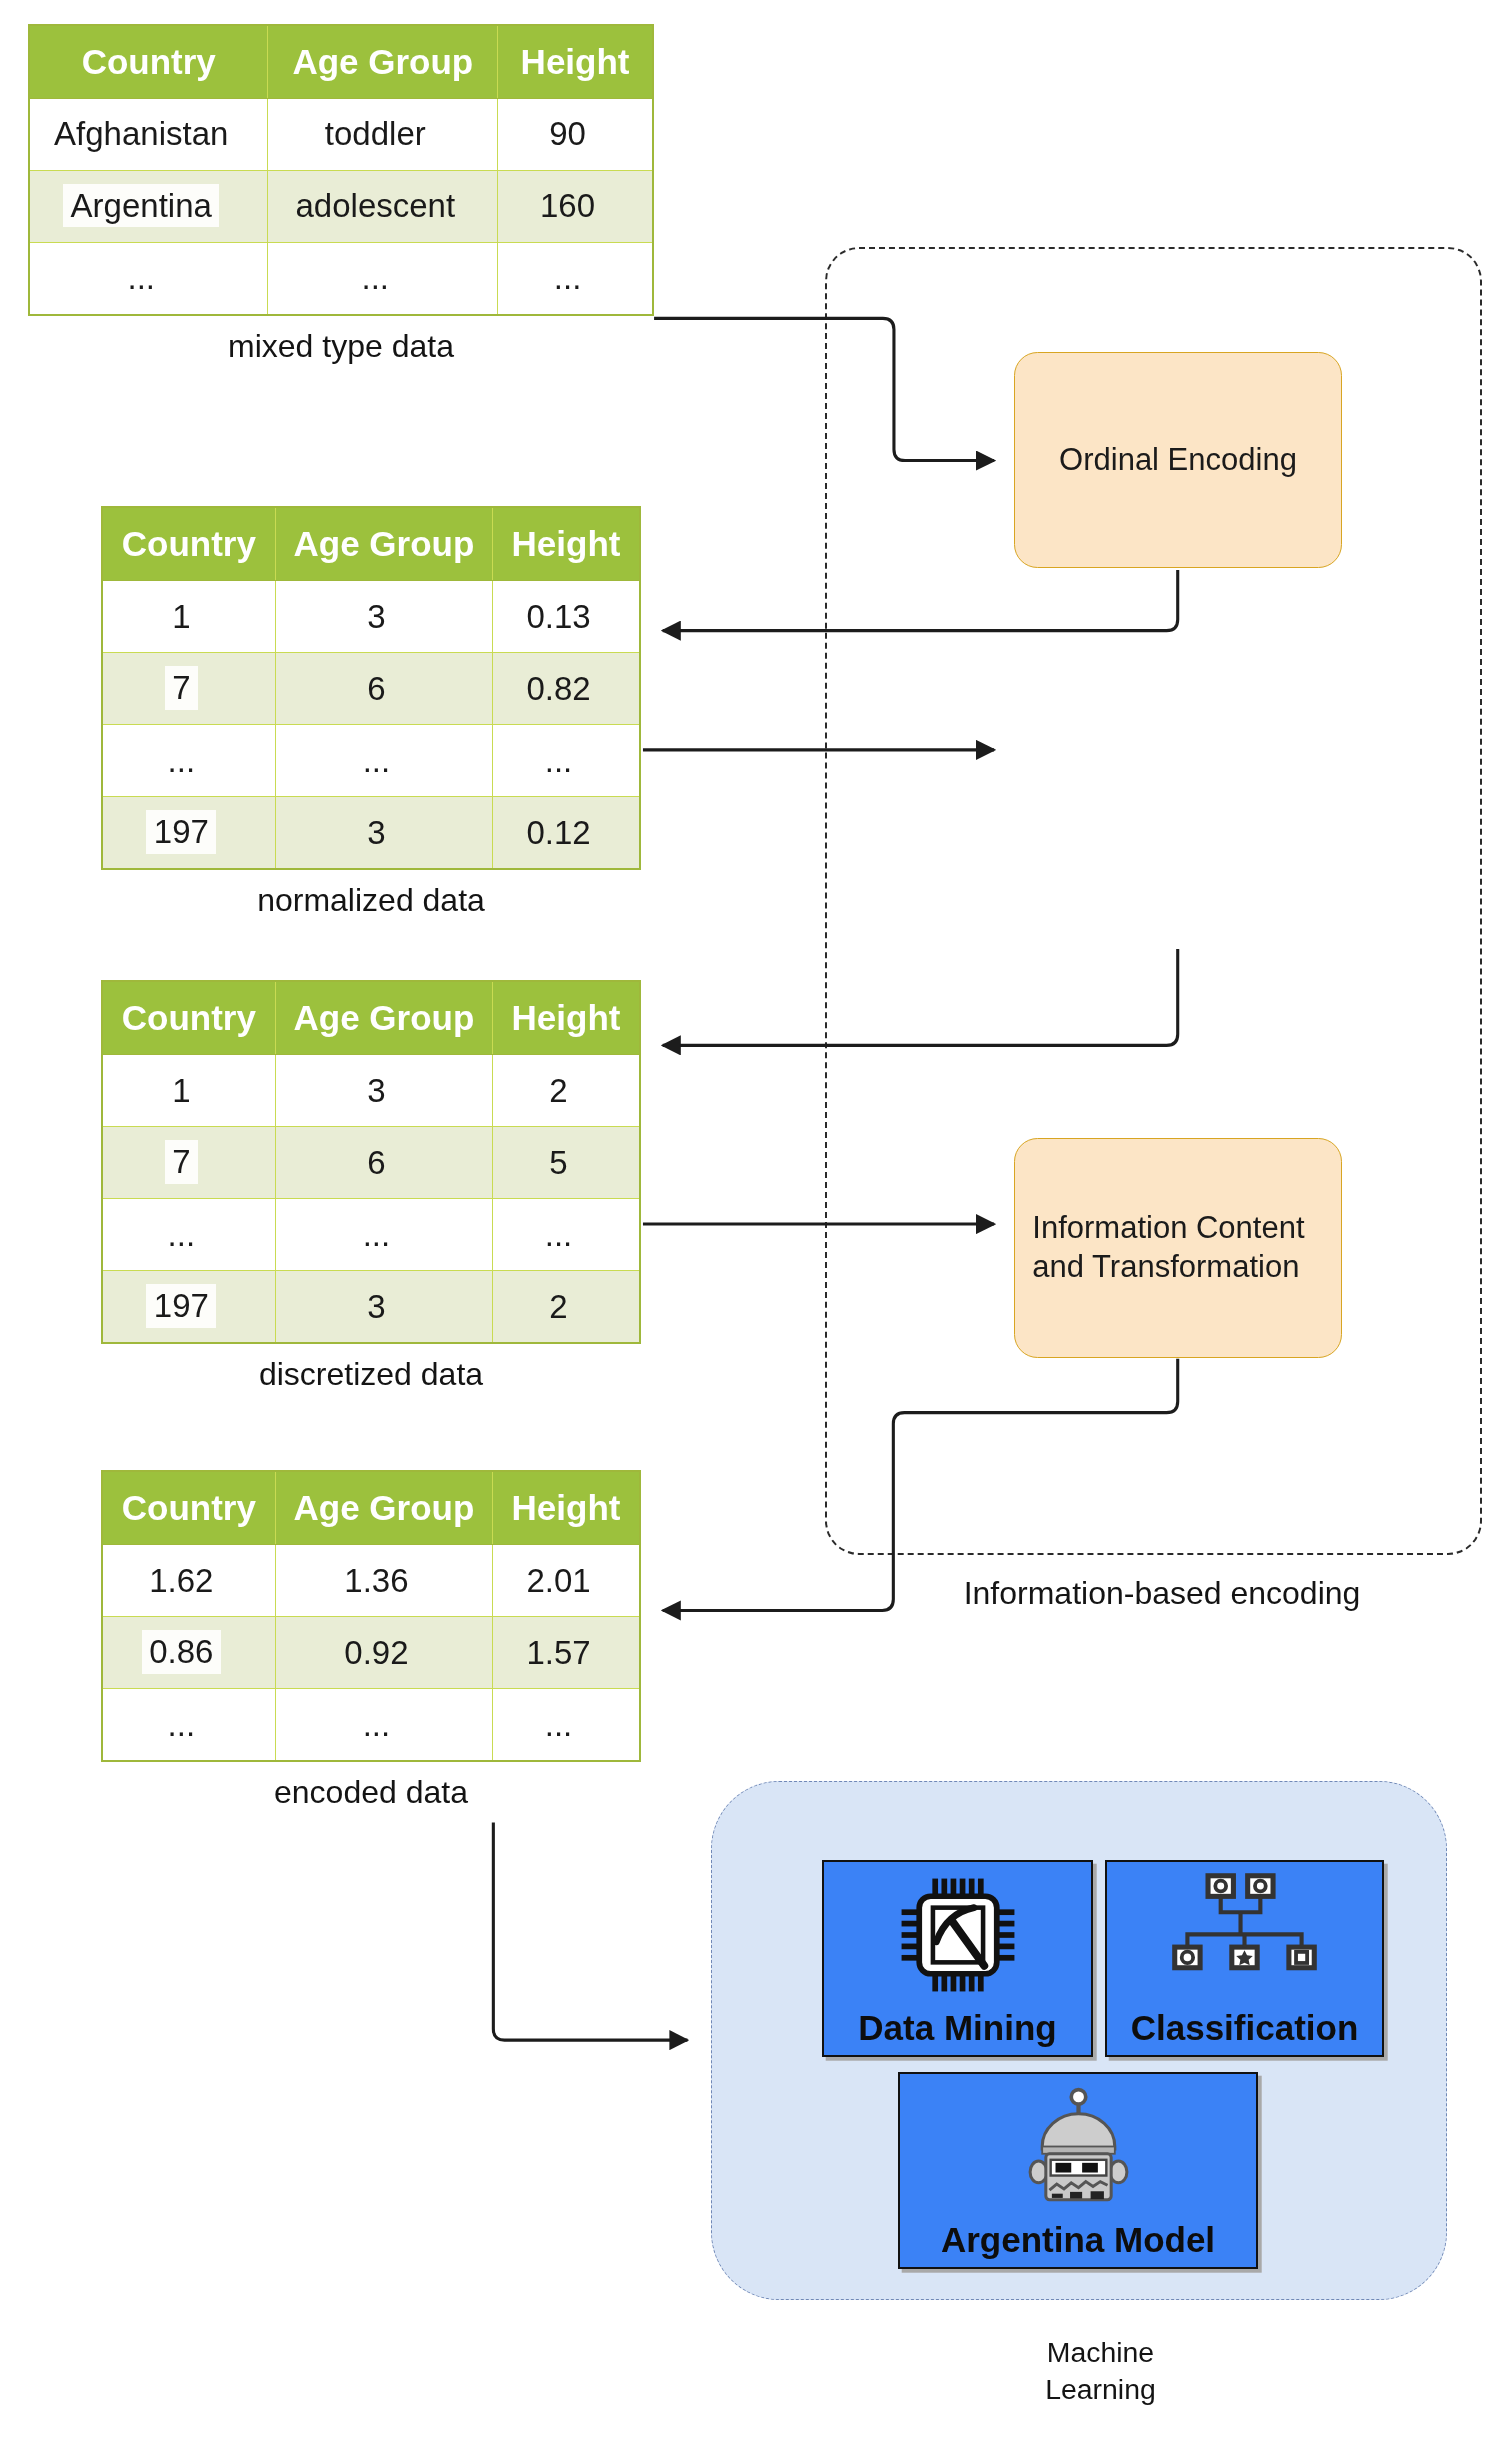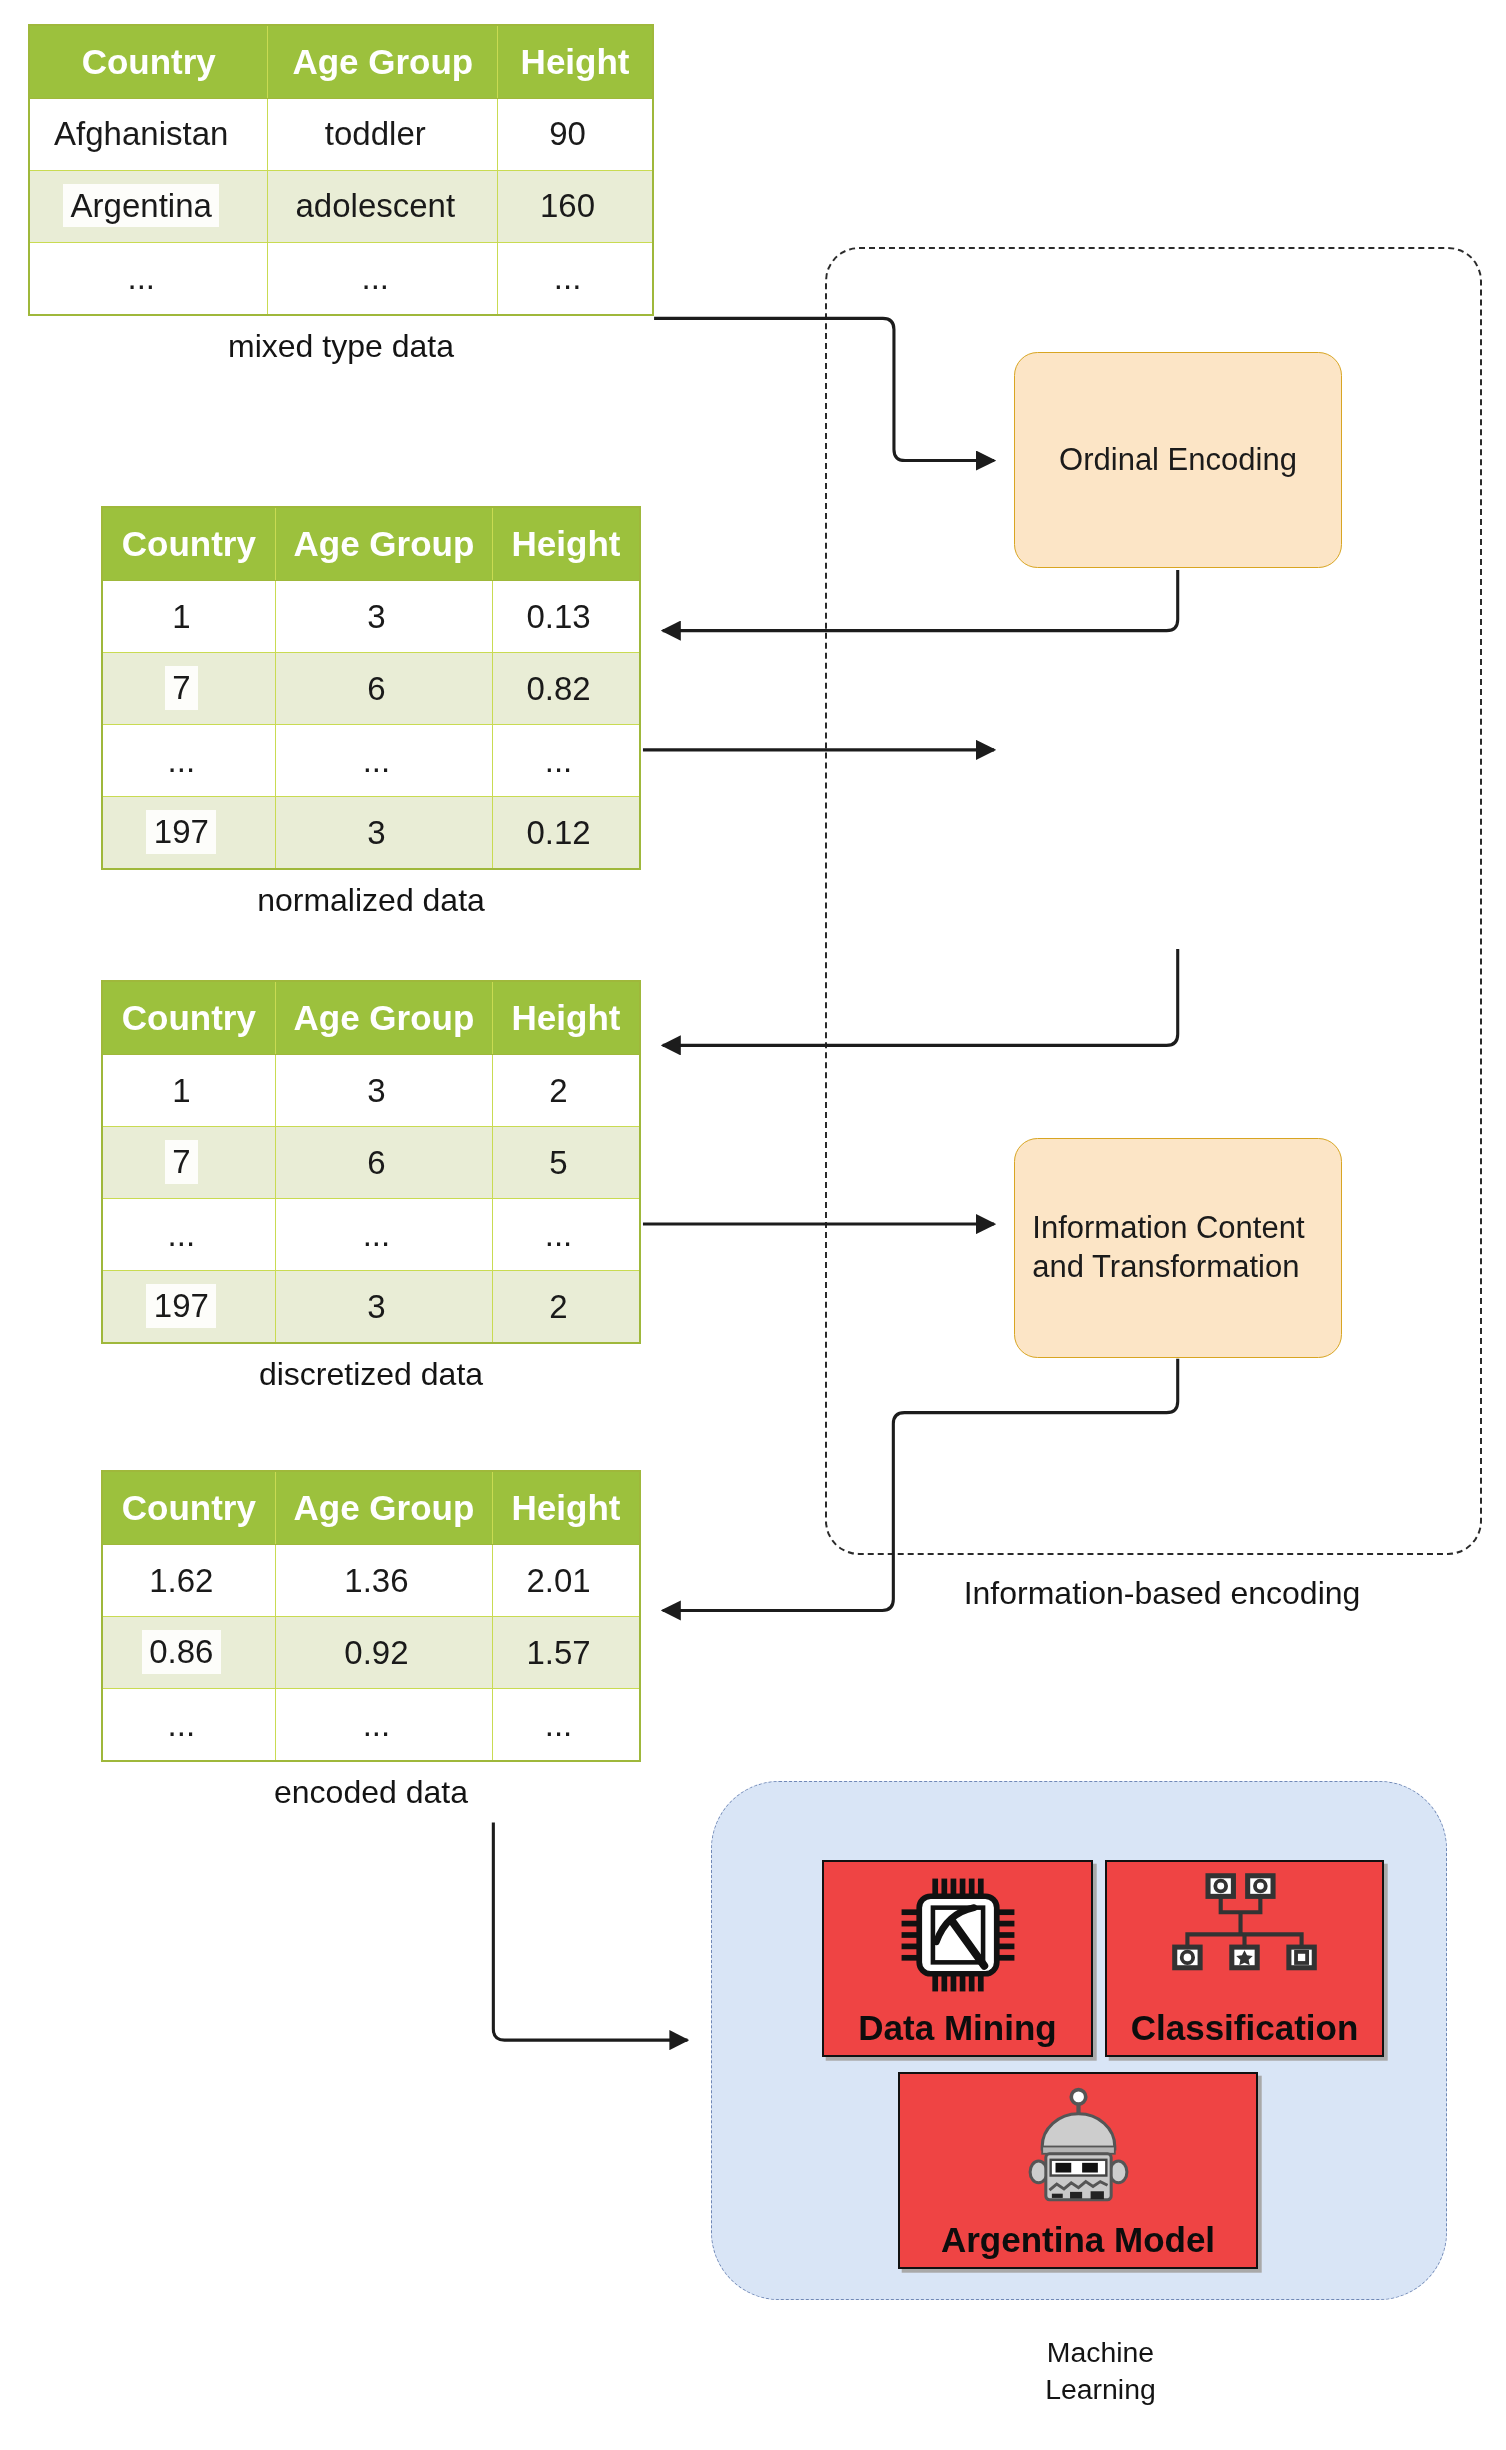--- a/index.html
+++ b/index.html
@@ -59,21 +59,21 @@
     position:absolute;text-align:center;font-size:32px;line-height:1.3;color:#141414;
   }
   .lbl-infobased{left:961px;top:1573px;width:402px;}
   .lbl-ml{left:1008px;top:2334px;width:185px;font-size:28.4px;}
   
   .ml-box{
     position:absolute;left:711px;top:1781px;width:736px;height:519px;box-sizing:border-box;
     background:var(--ml-fill);border:1.9px dashed var(--ml-border);border-radius:68px;
   }
   .ml-item{
-    position:absolute;background:#ef4444;border:2.5px solid #111;box-sizing:border-box;
+    position:absolute;background:#3b82f6;border:2.5px solid #111;box-sizing:border-box;
     box-shadow:3.7px 3.7px 0 #a9a9a9;display:flex;flex-direction:column;align-items:center;
     justify-content:flex-end;padding-bottom:7.4px;text-align:center;
   }
   .ml-dm{left:822px;top:1860px;width:271px;height:197px;}
   .ml-cls{left:1105px;top:1860px;width:279px;height:197px;gap:16px;}
   .ml-pm{left:898px;top:2072px;width:360px;height:197px;}
   .ml-item .ml-label{font-size:35px;font-weight:bold;color:#0d0d0d;white-space:nowrap;}
   .ml-item .icon{flex:1;display:flex;align-items:center;justify-content:center;width:100%;}
   
   #arrows{position:absolute;left:0;top:0;pointer-events:none;}

